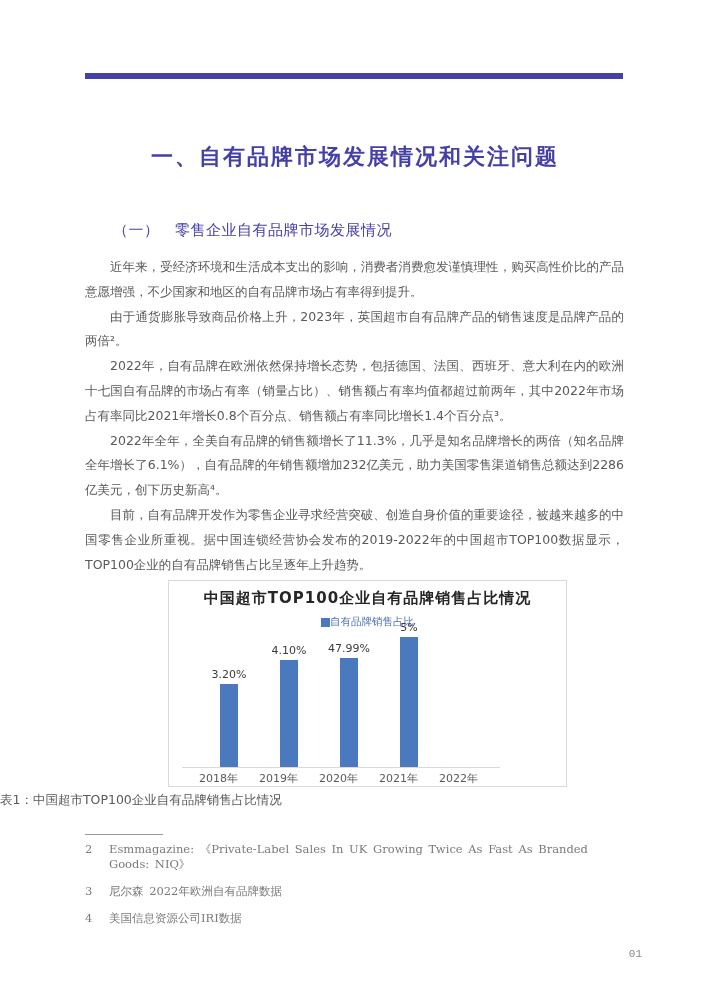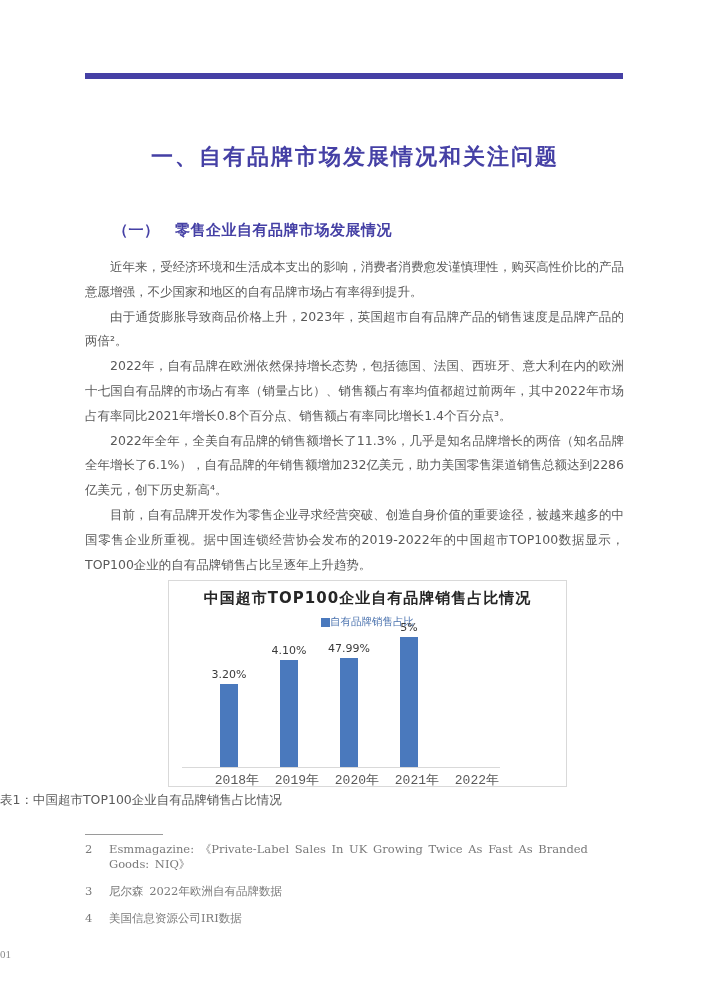--- a/index.html
+++ b/index.html
@@ -15,55 +15,55 @@
   *{box-sizing:border-box;margin:0;padding:0;}
   html,body{background:#ffffff;}
   body{font-family:"DejaVu Sans","Liberation Sans",sans-serif;}
   .page{position:relative;width:710px;height:1004px;margin:4px auto;background:#ffffff;overflow:hidden;}
 
   .top-rule{position:absolute;left:85px;top:69px;width:538px;height:6px;background:var(--accent);}
 
   .page-title{position:absolute;left:0;top:138px;width:710px;text-align:center;
     font-size:22px;font-weight:bold;color:var(--accent);letter-spacing:2px;}
 
-  .section-heading{position:absolute;left:113px;top:217px;font-size:15px;font-weight:bold;
+  .section-heading{position:absolute;left:113px;top:217px;font-size:15px;font-weight:normal;
     color:var(--accent);letter-spacing:0.5px;}
 
   .body-block{position:absolute;left:85px;top:251px;width:539px;
     font-size:12.5px;line-height:24.8px;color:var(--body-text);text-align:justify;}
   .body-block p{margin:0;text-indent:2em;}
 
   .chart-box{position:absolute;left:168px;top:576px;width:399px;height:207px;
     border:1px solid var(--border);background:#ffffff;}
   .chart-title{margin-top:8px;text-align:center;font-size:15px;font-weight:bold;
     color:var(--chart-title);letter-spacing:1px;}
   .chart-legend{margin-top:7px;display:flex;justify-content:center;align-items:center;
     font-size:10.5px;color:var(--legend-text);}
   .legend-swatch{display:inline-block;width:9px;height:9px;background:var(--bar-blue);}
   .chart-plot{position:absolute;left:30px;top:0;width:300px;height:186px;
     display:flex;align-items:flex-end;}
   .bar-col{width:60px;display:flex;flex-direction:column;align-items:center;justify-content:flex-end;}
   .bar-label{font-size:11px;color:var(--data-label);margin-bottom:3px;white-space:nowrap;}
   .bar{width:18px;background:var(--bar-blue);}
   .axis-line{position:absolute;left:13px;top:186px;width:318px;height:1px;background:var(--border);}
   .chart-cats{position:absolute;left:30px;top:190px;width:300px;display:flex;}
-  .cat-label{width:60px;text-align:right;font-size:13px;color:var(--body-text);white-space:nowrap;font-family:Liberation Mono, monospace;}
+  .cat-label{width:60px;text-align:left;font-size:11px;color:var(--body-text);white-space:nowrap;}
 
   .chart-caption{position:absolute;left:0;top:788px;width:562px;
     font-size:12.5px;color:var(--body-text);}
 
   .fn-rule{position:absolute;left:85px;top:830px;width:78px;height:1px;background:#9a9a9a;}
   .footnotes{position:absolute;left:85px;top:838px;width:540px;
     font-family:"DejaVu Serif","Liberation Serif",serif;font-size:11.5px;color:var(--footnote);}
   .fn-row{display:flex;margin-bottom:12px;}
   .fn-num{width:24px;flex:0 0 24px;}
   .fn-text{flex:1;word-spacing:2px;}
 
-  .page-number{position:absolute;left:0;top:944px;width:642px;text-align:left;
-    font-family:Liberation Serif, serif;font-size:11px;color:#8a8a8a;}
+  .page-number{position:absolute;left:0;top:944px;width:642px;text-align:right;
+    font-family:Liberation Mono, monospace;font-size:11px;color:#8a8a8a;}
 </style>
 </head>
 <body>
 
 <div class="page">
 
   <div class="top-rule"></div>
 
   <h1 class="page-title">一、自有品牌市场发展情况和关注问题</h1>
 

